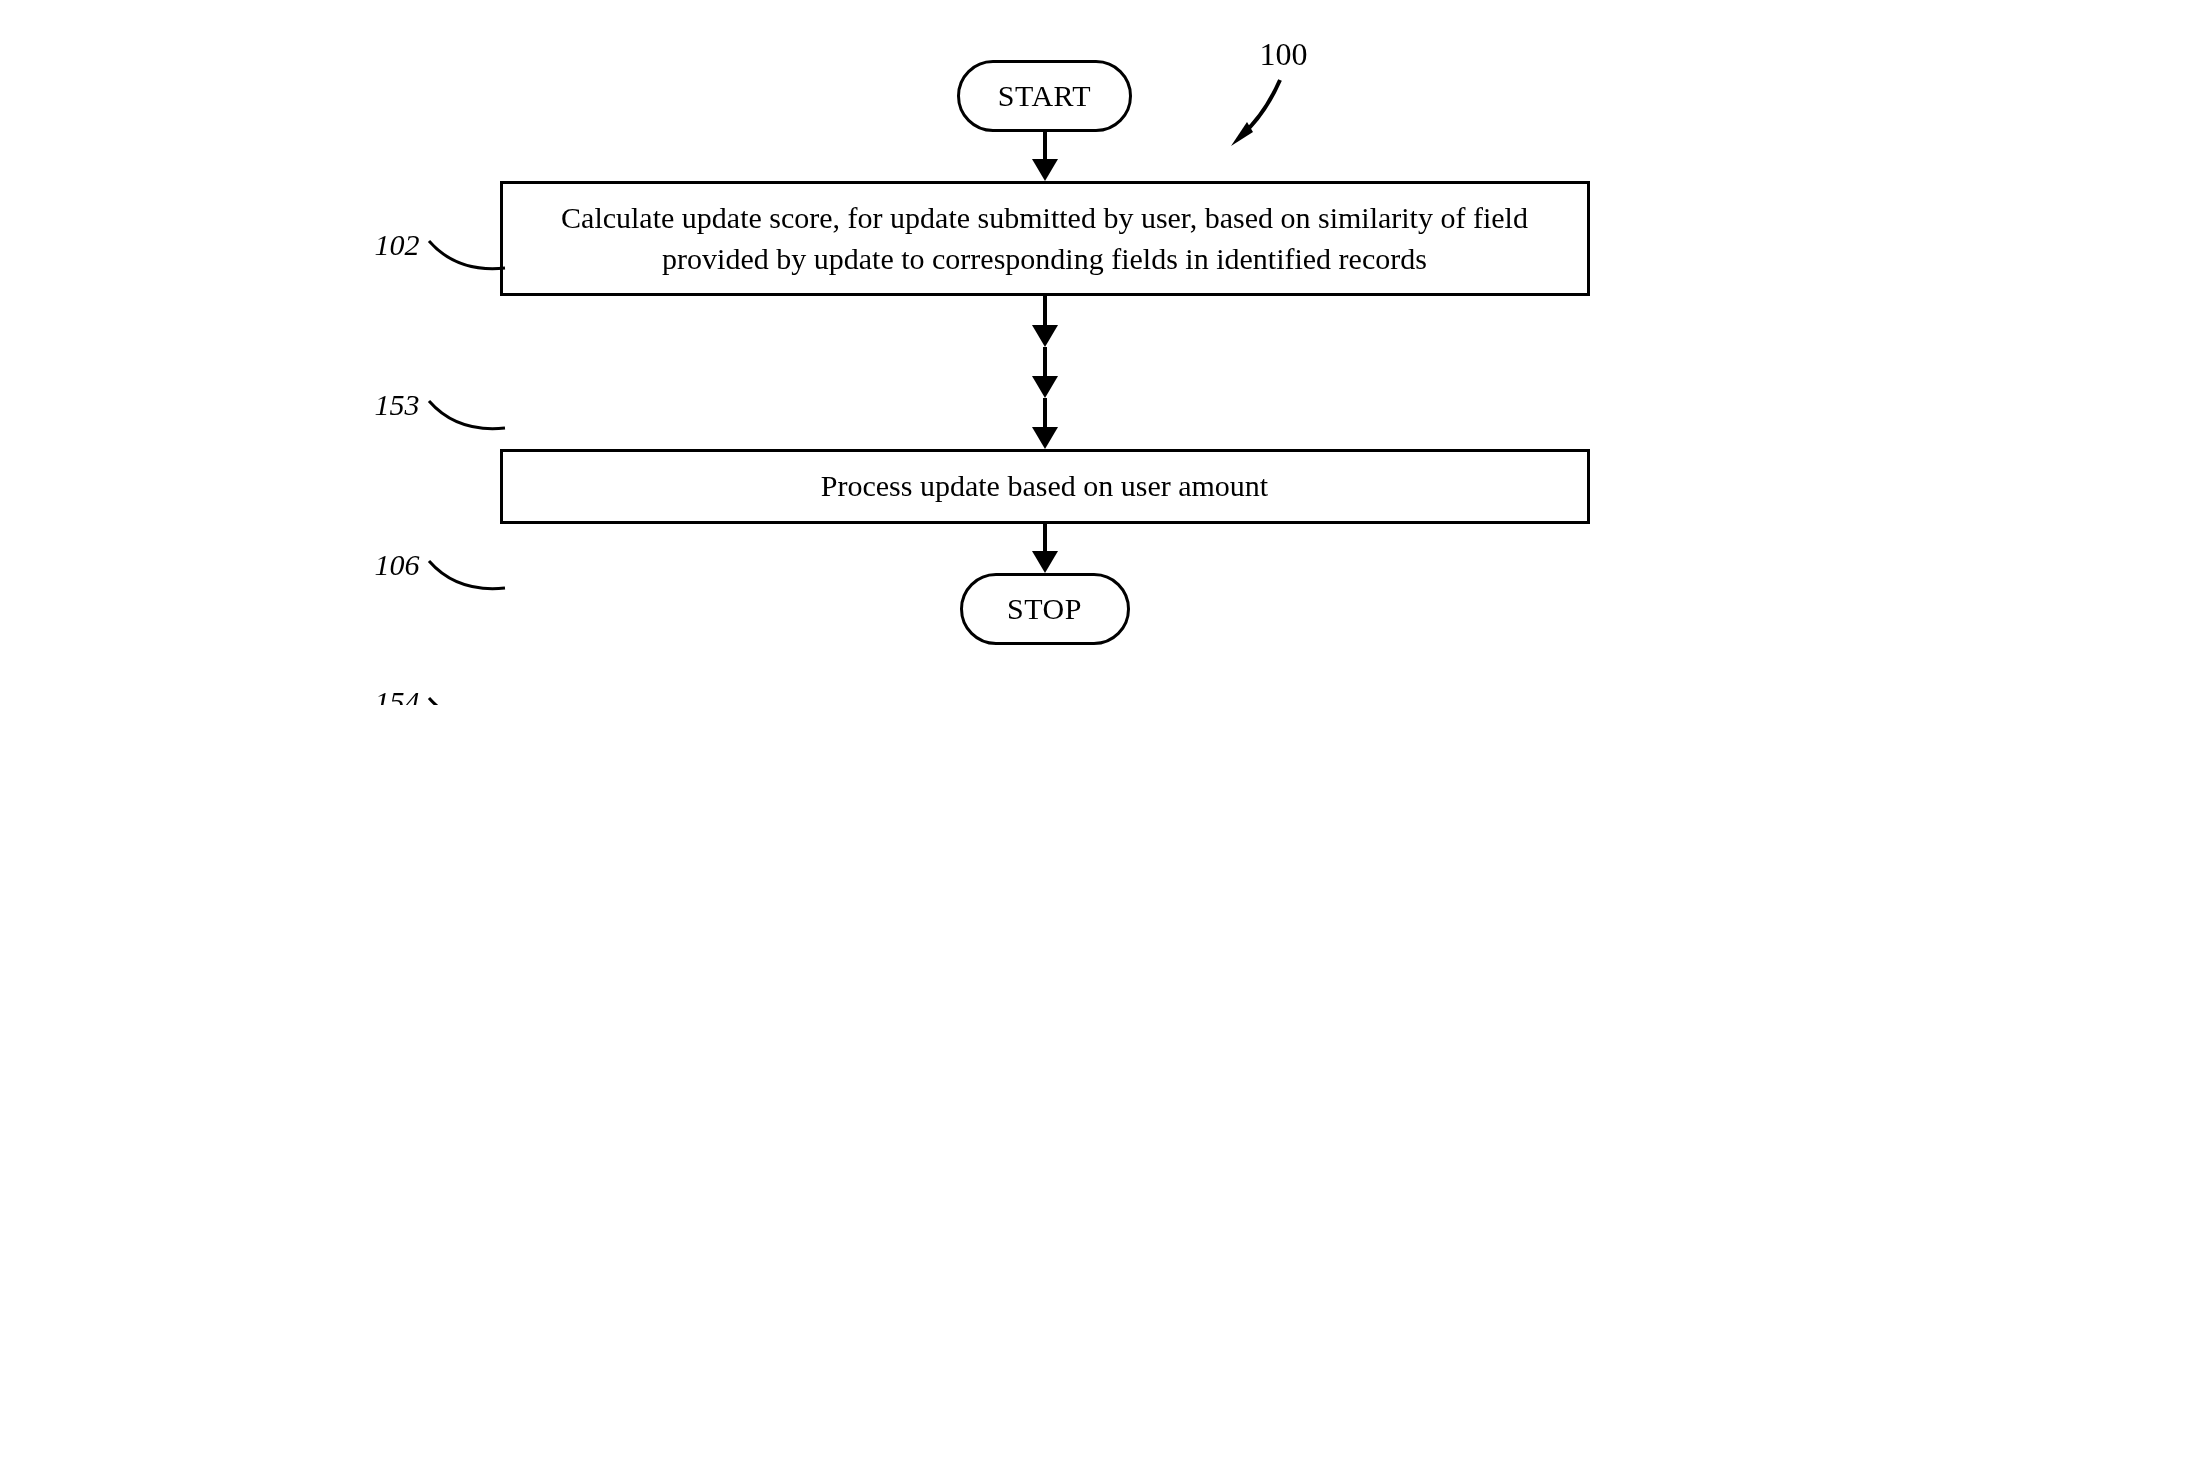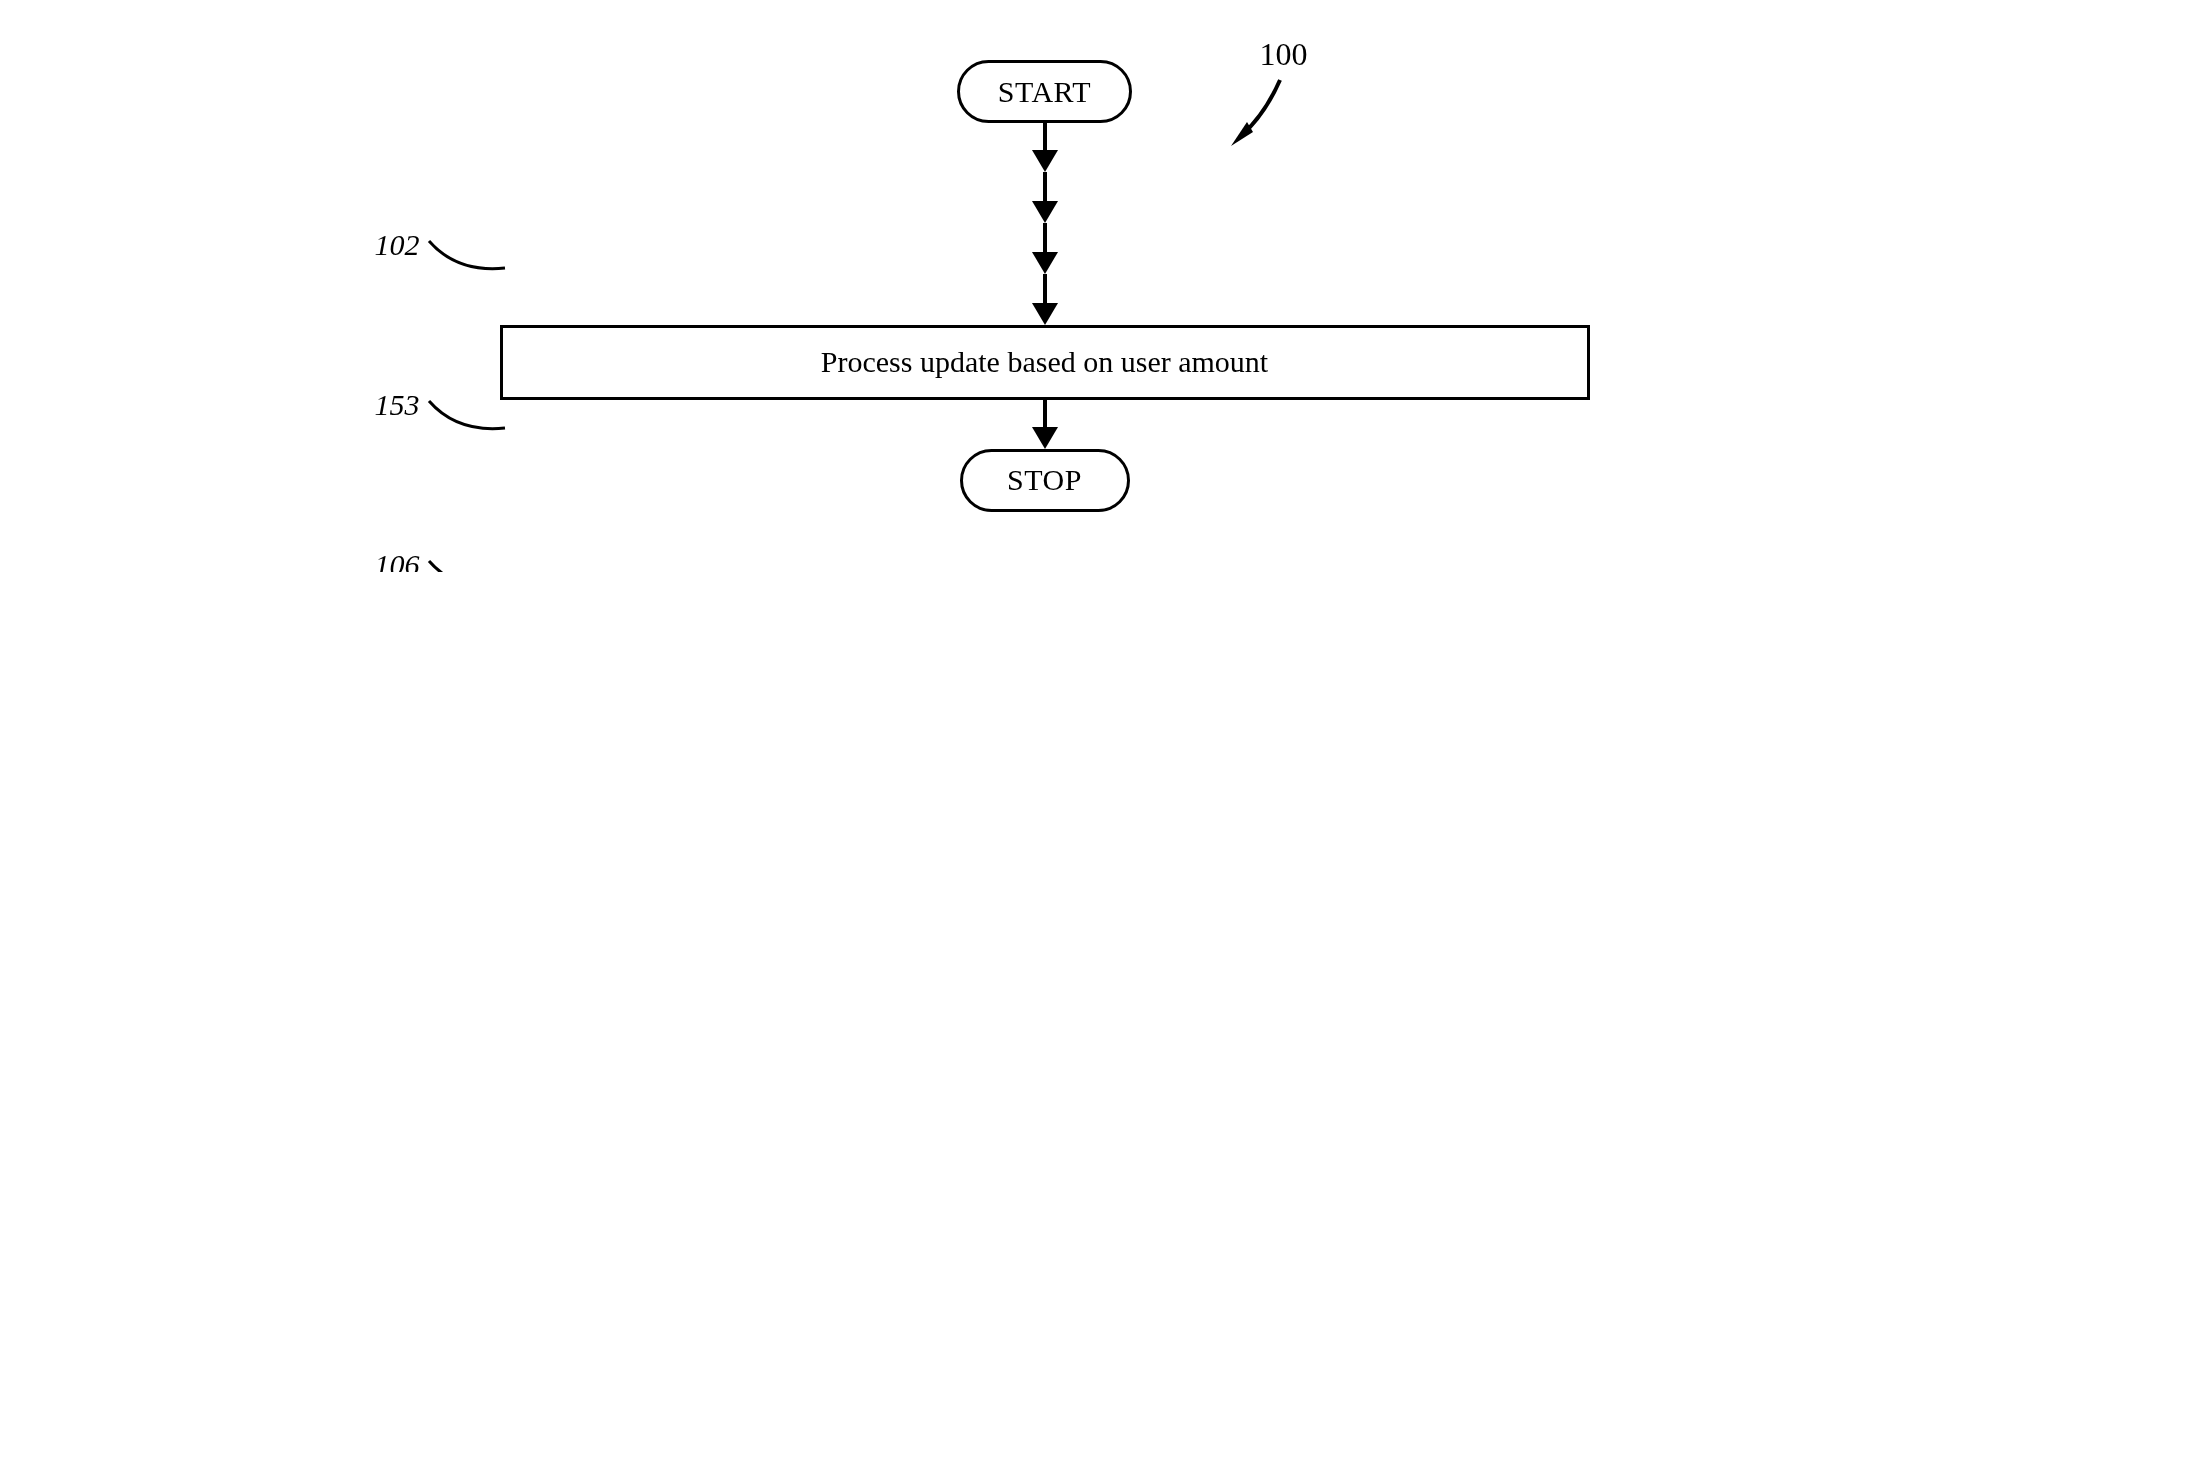--- a/index.html
+++ b/index.html
@@ -16,21 +16,21 @@
     }
     .flow-column {
       display: flex;
       flex-direction: column;
       align-items: center;
       width: 100%;
     }
     .terminal {
       border: 3px solid #000;
       border-radius: 36px;
-      height: 63px;
+      height: 72px;
       min-width: 170px;
       padding: 6px 38px;
       display: flex;
       align-items: center;
       justify-content: center;
       font-size: 30px;
       letter-spacing: 0.5px;
       font-weight: normal;
     }
     .box {
@@ -110,20 +110,23 @@
 
     <div class="terminal">
       <span>START</span>
     </div>
 
     <div class="arrow">
         <div class="shaft" style="height:28px;"></div>
         <div class="head"></div>
       </div>
 
+    <div class="box">
+      <span>Calculate update score, for update submitted by user, based on similarity of field provided by update to corresponding fields in identified records</span>
+    </div>
 
     <div class="arrow">
         <div class="shaft" style="height:30px;"></div>
         <div class="head"></div>
       </div>
 
 
     <div class="arrow">
         <div class="shaft" style="height:30px;"></div>
         <div class="head"></div>

